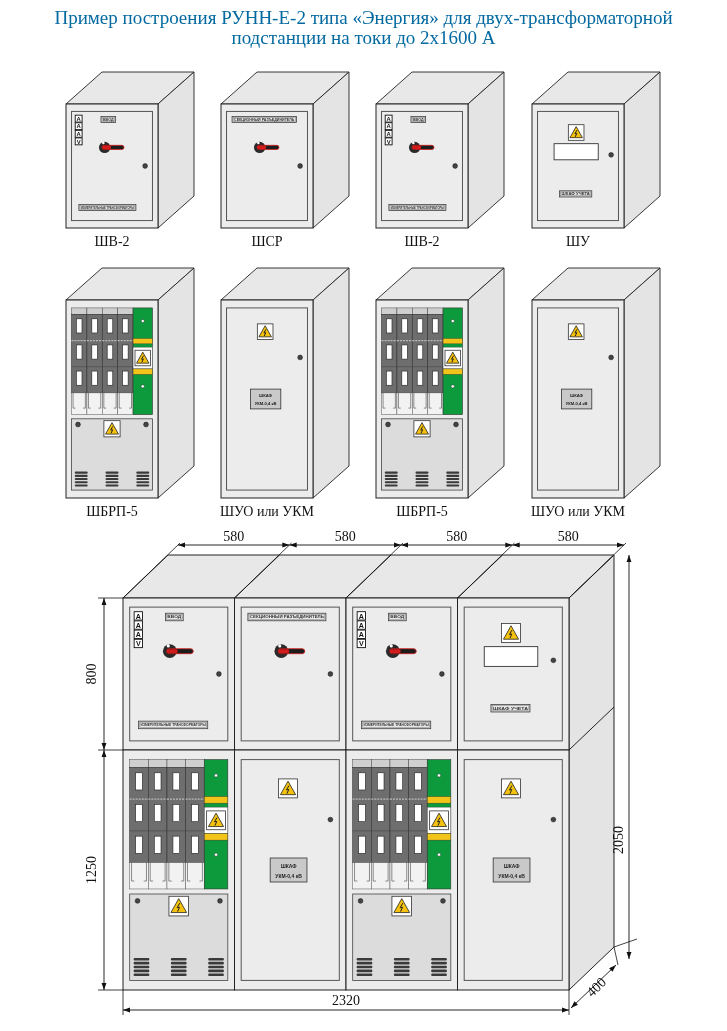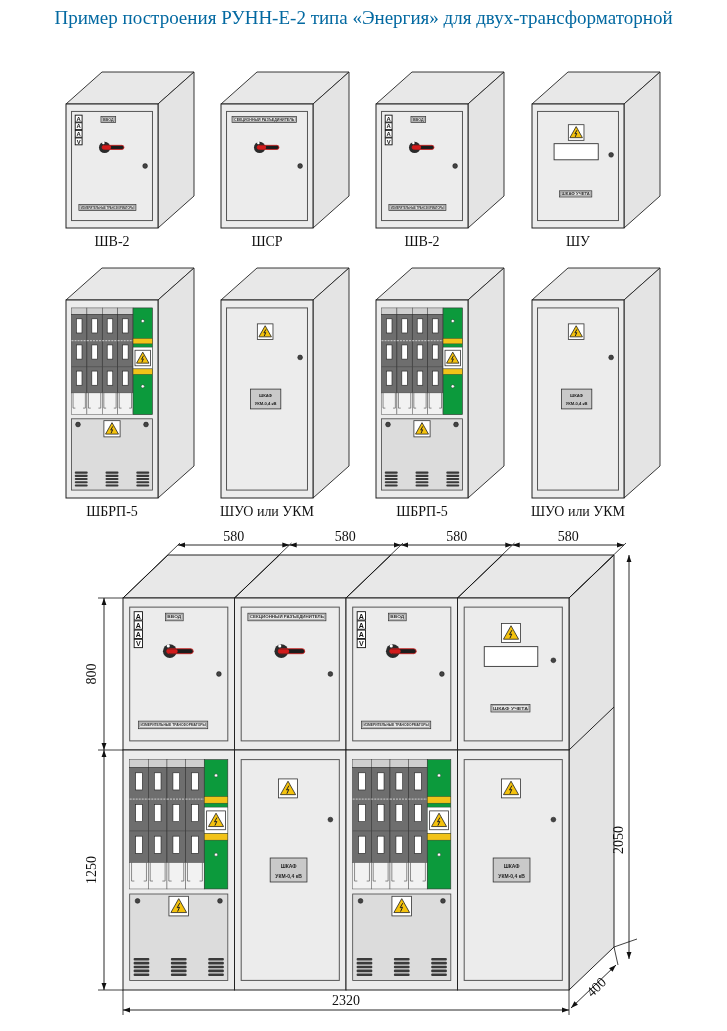--- a/index.html
+++ b/index.html
@@ -6,20 +6,21 @@
   body { width: 727px; height: 1031px; position: relative; overflow: hidden; font-family: "Liberation Serif", serif; }
   #title { position: absolute; left: 0; top: 8px; width: 727px; text-align: center; font-size: 19px; line-height: 20px; color: #0369a1; }
   #title div { white-space: nowrap; }
   #stage { position: absolute; left: 0; top: 0; }
 </style>
 </head>
 <body>
 
 <div id="title">
   <div>Пример построения РУНН-Е-2 типа «Энергия» для двух-трансформаторной</div>
+  <div>подстанции на токи до 2x1600 А</div>
 </div>
 
 <svg id="stage" width="727" height="1031" viewBox="0 0 727 1031" xmlns="http://www.w3.org/2000/svg">
   <defs>
     <marker id="arr" viewBox="0 0 10 10" refX="10" refY="5" markerWidth="8" markerHeight="8" orient="auto-start-reverse">
       <path d="M0,1.5 L10,5 L0,8.5 z" fill="#111"></path>
     </marker>
   </defs>
   <g id="catalog-layer">
       <g>

